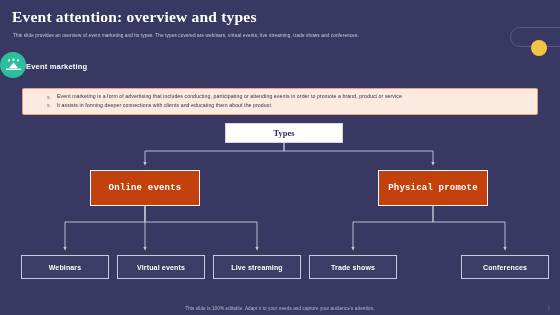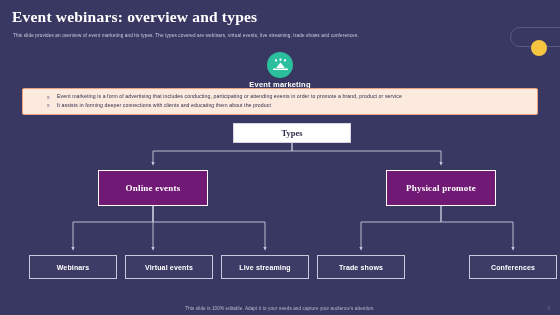--- a/index.html
+++ b/index.html
@@ -34,21 +34,21 @@
   }
   .deco-dot {
     position:absolute; right:13px; top:40px;
     width:16px; height:16px; border-radius:50%;
     background:#f5c542;
   }
 
   
   .badge-wrap {
     position:absolute; left:0; right:0; top:52px;
-    display:flex; flex-direction:column; align-items:center;
+    display:flex; flex-direction:row; align-items:center;
   }
   .badge-circle {
     width:26px; height:26px; border-radius:50%;
     background:#2bbf9e;
     display:flex; align-items:center; justify-content:center;
   }
   .badge-circle svg { display:block; }
   .badge-label {
     margin-top:2px;
     font-size:7.5px; font-weight:700; color:#ffffff;
@@ -67,38 +67,38 @@
   .bullet-mark {
     flex:0 0 auto; width:6px; margin-right:4px; margin-top:1.5px;
     color:#6b6b8c; font-size:5px; line-height:5px;
   }
   .bullet-text {
     font-size:5.2px; color:#2e2e4a; line-height:7px;
     letter-spacing:0.08px; white-space:nowrap;
   }
 
   
-  .tree { position:absolute; left:12px; top:118px; width:500px; height:170px; }
+  .tree { position:absolute; left:4px; top:118px; width:500px; height:170px; }
   .tree svg { position:absolute; left:0; top:0; }
 
   .node {
     position:absolute;
     display:flex; align-items:center; justify-content:center;
     text-align:center;
   }
   .node-types {
     left:221px; top:5px; width:118px; height:20px;
     background:#ffffff; border:0.7px solid #d6d6e4;
     font-family:"Liberation Serif", serif;
     font-size:8.5px; font-weight:700; color:#2e2e4a;
   }
   .node-orange {
     width:110px; height:36px;
-    background:#701a75; border:0.7px solid #ffffff;
-    font-family:Liberation Serif, serif;
+    background:#c2410c; border:0.7px solid #ffffff;
+    font-family:Liberation Mono, monospace;
     font-size:9px; font-weight:700; color:#ffffff;
     letter-spacing:0.2px;
   }
   .node-online   { left:86px;  top:52px; }
   .node-physical { left:374px; top:52px; }
 
   .node-leaf {
     width:88px; height:24px;
     background:#3c3c66; border:0.8px solid #c9c9de;
     font-size:7px; font-weight:700; color:#ffffff;
@@ -119,21 +119,21 @@
   .page-num {
     position:absolute; right:10px; bottom:4px;
     font-size:4.6px; color:#6d6d92;
   }
 </style>
 </head>
 <body>
 
 <div class="slide">
 
-  <div class="title">Event webinars: overview and types</div>
+  <div class="title">Event attention: overview and types</div>
   <div class="subtitle">This slide provides an overview of event marketing and its types. The types covered are webinars, virtual events, live streaming, trade shows and conferences.</div>
 
   <div class="deco-capsule"></div>
   <div class="deco-dot"></div>
 
   <div class="badge-wrap">
     <div class="badge-circle">
       <svg width="17" height="14" viewBox="0 0 17 14" aria-hidden="true">
         <circle cx="4" cy="2.4" r="1.15" fill="#ffffff"></circle>
         <circle cx="8.5" cy="1.7" r="1.15" fill="#ffffff"></circle>

